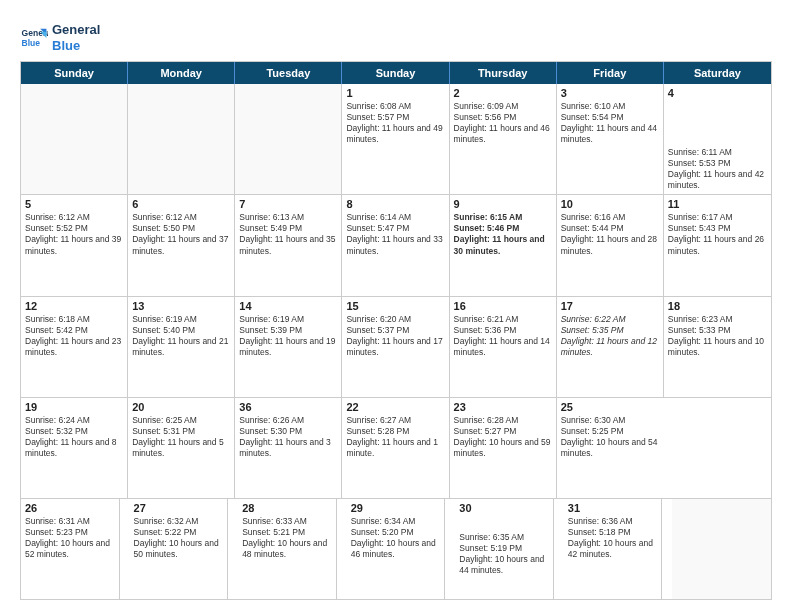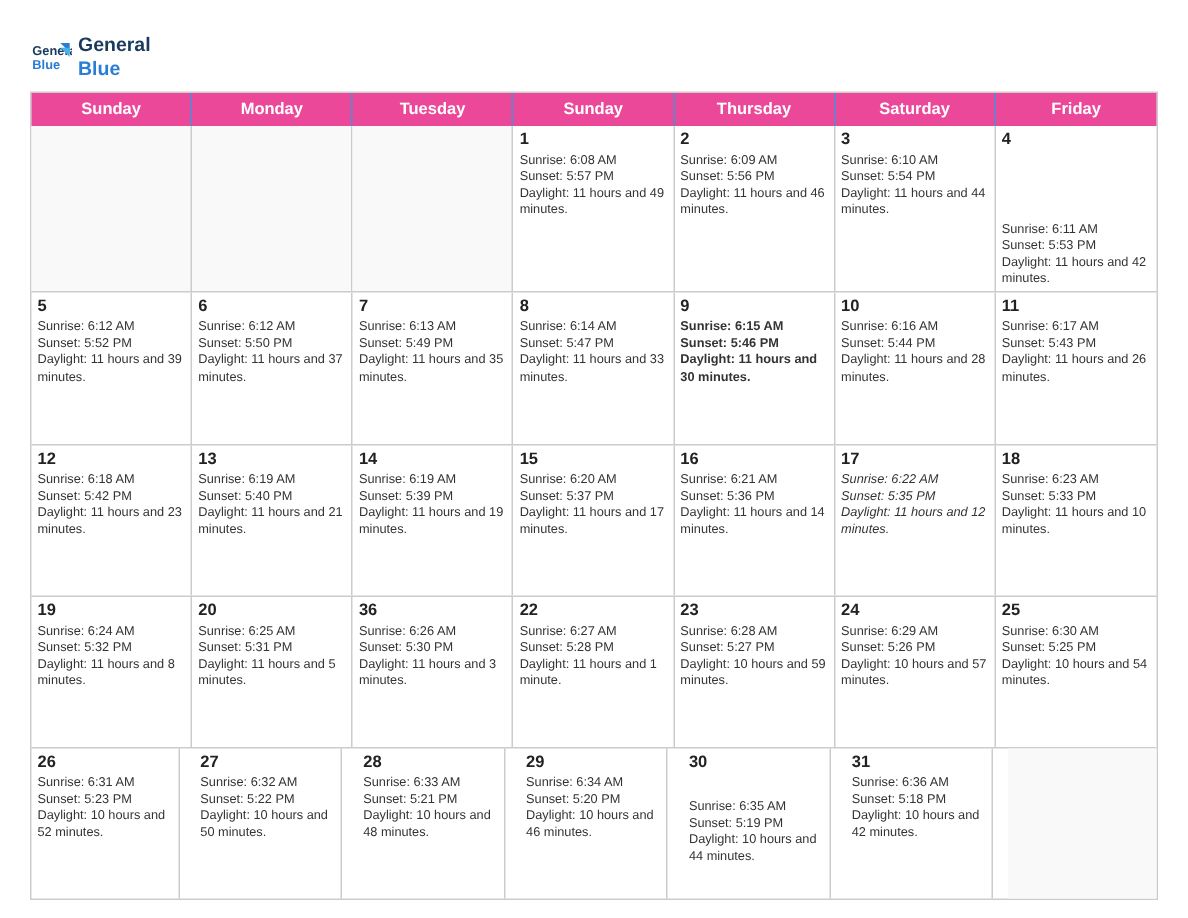--- a/index.html
+++ b/index.html
@@ -55,21 +55,21 @@
     }
     .calendar {
       flex: 1;
       display: flex;
       flex-direction: column;
       border: 1px solid #ccc;
     }
     .cal-header-row {
       display: grid;
       grid-template-columns: repeat(7, 1fr);
-      background: #ec4899;
+      background: #0c4a6e;
     }
     .cal-header-cell {
       color: #fff;
       font-size: 11px;
       font-weight: bold;
       text-align: center;
       padding: 5px 2px;
       border-right: 1px solid #4a8dd5;
     }
     .cal-header-cell:last-child { border-right: none; }
@@ -132,22 +132,22 @@
     </div>
   </div>
 
   <div class="calendar">
     <div class="cal-header-row">
     <div class="cal-header-cell">Sunday</div>
         <div class="cal-header-cell">Monday</div>
         <div class="cal-header-cell">Tuesday</div>
         <div class="cal-header-cell">Sunday</div>
         <div class="cal-header-cell">Thursday</div>
+        <div class="cal-header-cell">Friday</div>
         <div class="cal-header-cell">Saturday</div>
-        <div class="cal-header-cell">Friday</div>
       </div>
     <div class="cal-body">
     <div class="cal-week">
           <div class="cal-cell empty"></div>
           <div class="cal-cell empty"></div>
           <div class="cal-cell empty"></div>
           <div class="cal-cell">
             <span class="day-num">1</span>
             <div class="cell-text" style="white-space: pre-line;">Sunrise: 6:08 AM
 Sunset: 5:57 PM
@@ -285,26 +285,20 @@
 Sunset: 5:28 PM
 Daylight: 11 hours and 1 minute.</div>
           </div>
           <div class="cal-cell">
             <span class="day-num">23</span>
             <div class="cell-text" style="white-space: pre-line;">Sunrise: 6:28 AM
 Sunset: 5:27 PM
 Daylight: 10 hours and 59 minutes.</div>
           </div>
           <div class="cal-cell">
-            <span class="day-num">24</span>
-            <div class="cell-text" style="white-space: pre-line;">Sunrise: 6:29 AM
-Sunset: 5:26 PM
-Daylight: 10 hours and 57 minutes.</div>
-          </div>
-          <div class="cal-cell">
             <span class="day-num">25</span>
             <div class="cell-text" style="white-space: pre-line;">Sunrise: 6:30 AM
 Sunset: 5:25 PM
 Daylight: 10 hours and 54 minutes.</div>
           </div>
         </div>
         <div class="cal-week">
           <div class="cal-cell">
             <span class="day-num">26</span>
             <div class="cell-text" style="white-space: pre-line;">Sunrise: 6:31 AM

